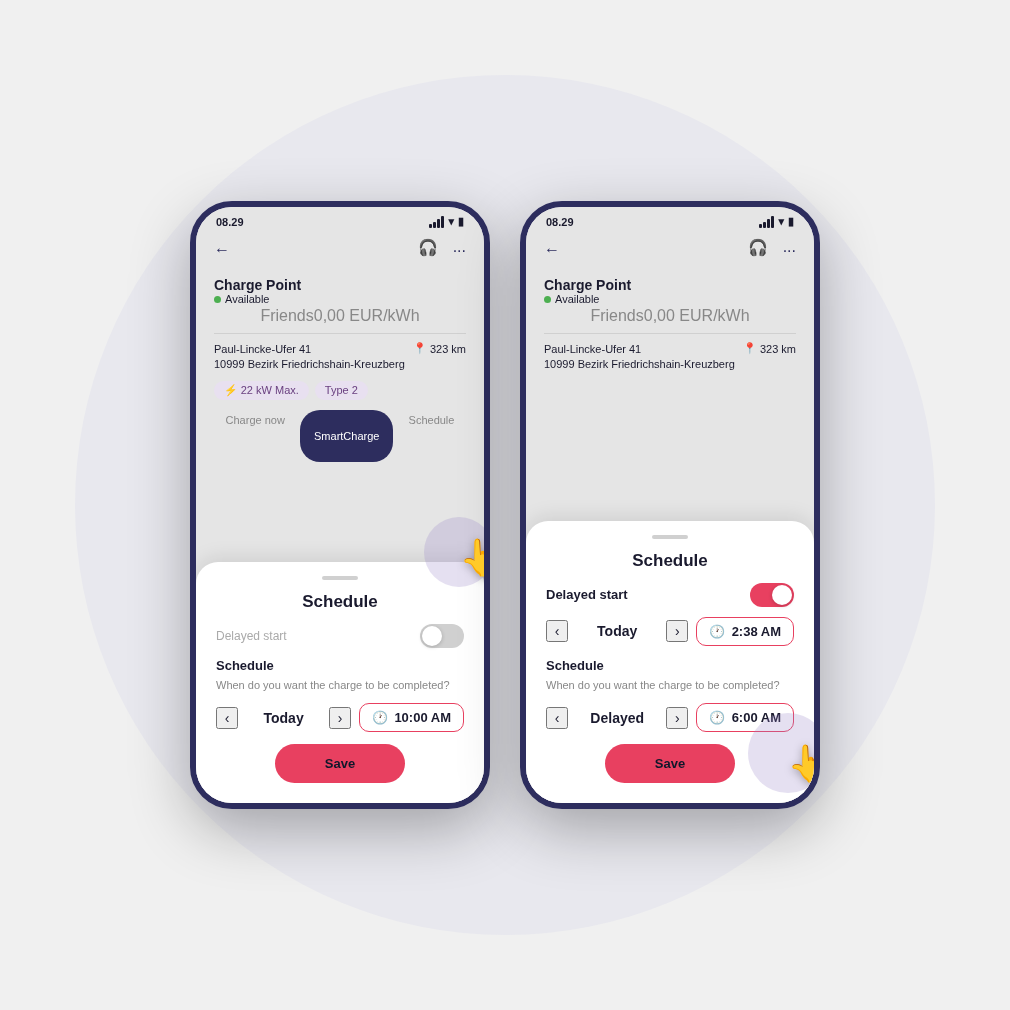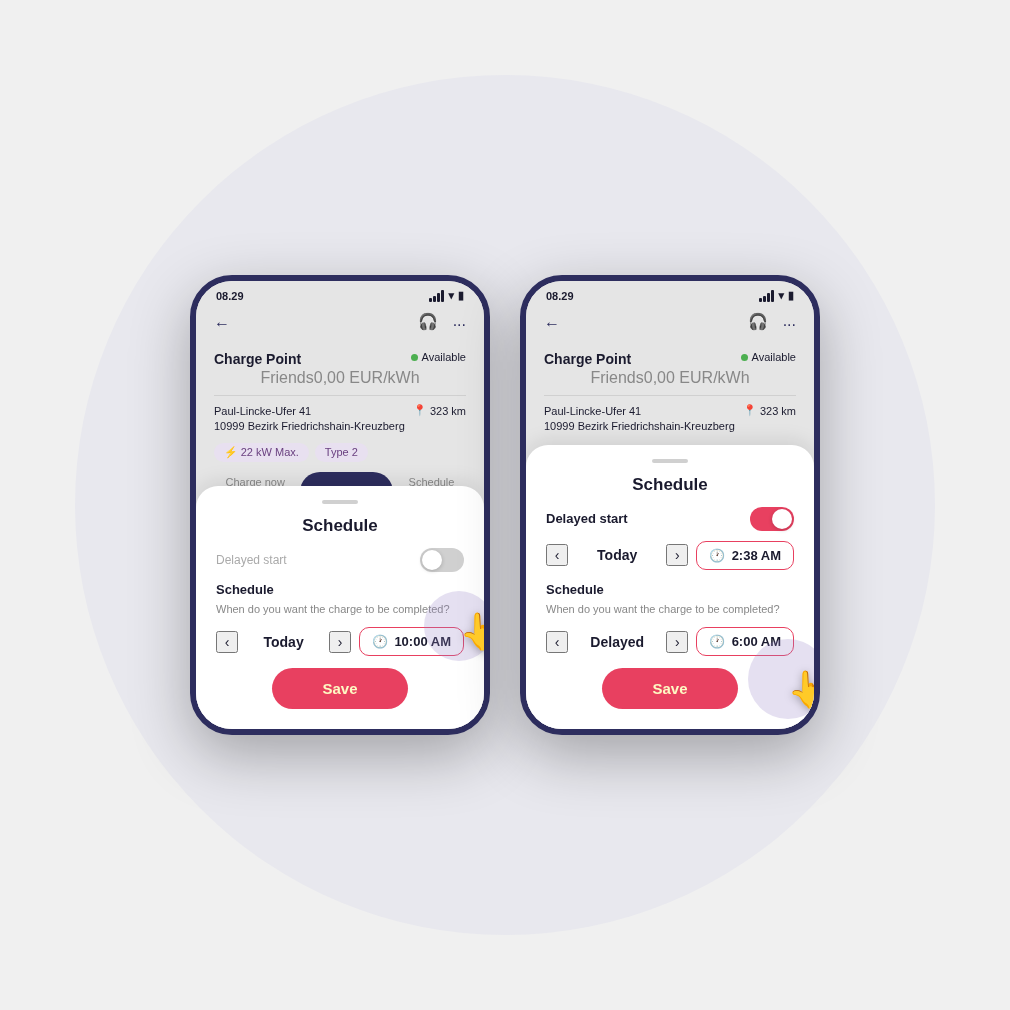--- a/index.html
+++ b/index.html
@@ -28,21 +28,21 @@
     .phones-container {
       display: flex;
       gap: 30px;
       align-items: center;
       position: relative;
     }
 
     
     .phone {
       width: 300px;
-      height: 460px;
+      height: 608px;
       border-radius: 42px;
       border: 6px solid #2d2d5e;
       background: #e5e5e5;
       overflow: hidden;
       position: relative;
       box-shadow: 0 20px 60px rgba(0,0,0,0.3);
       display: flex;
       flex-direction: column;
     }
 
@@ -89,20 +89,21 @@
       background: #e5e5e5;
       padding: 10px 18px;
       flex: 1;
     }
 
     .charge-point-header {
       display: flex;
       justify-content: space-between;
       align-items: flex-start;
       margin-bottom: 2px;
+      flex-direction: column;
     }
 
     .charge-point-title {
       font-size: 14px;
       font-weight: 700;
       color: #1a1a2e;
     }
 
     .available-badge {
       display: flex;
@@ -327,25 +328,25 @@
       color: #1a1a2e;
     }
 
     .clock-icon {
       color: #e84060;
       font-size: 13px;
     }
 
     .save-btn {
       background: #e84060;
-      color: #fef9c3;
+      color: #0f172a;
       border: none;
       border-radius: 25px;
       padding: 12px 50px;
-      font-size: 15px;
+      font-size: 13px;
       font-weight: 700;
       cursor: pointer;
       display: block;
       margin: 8px auto 0;
     }
 
     
     .cursor-hand {
       position: absolute;
       font-size: 36px;

